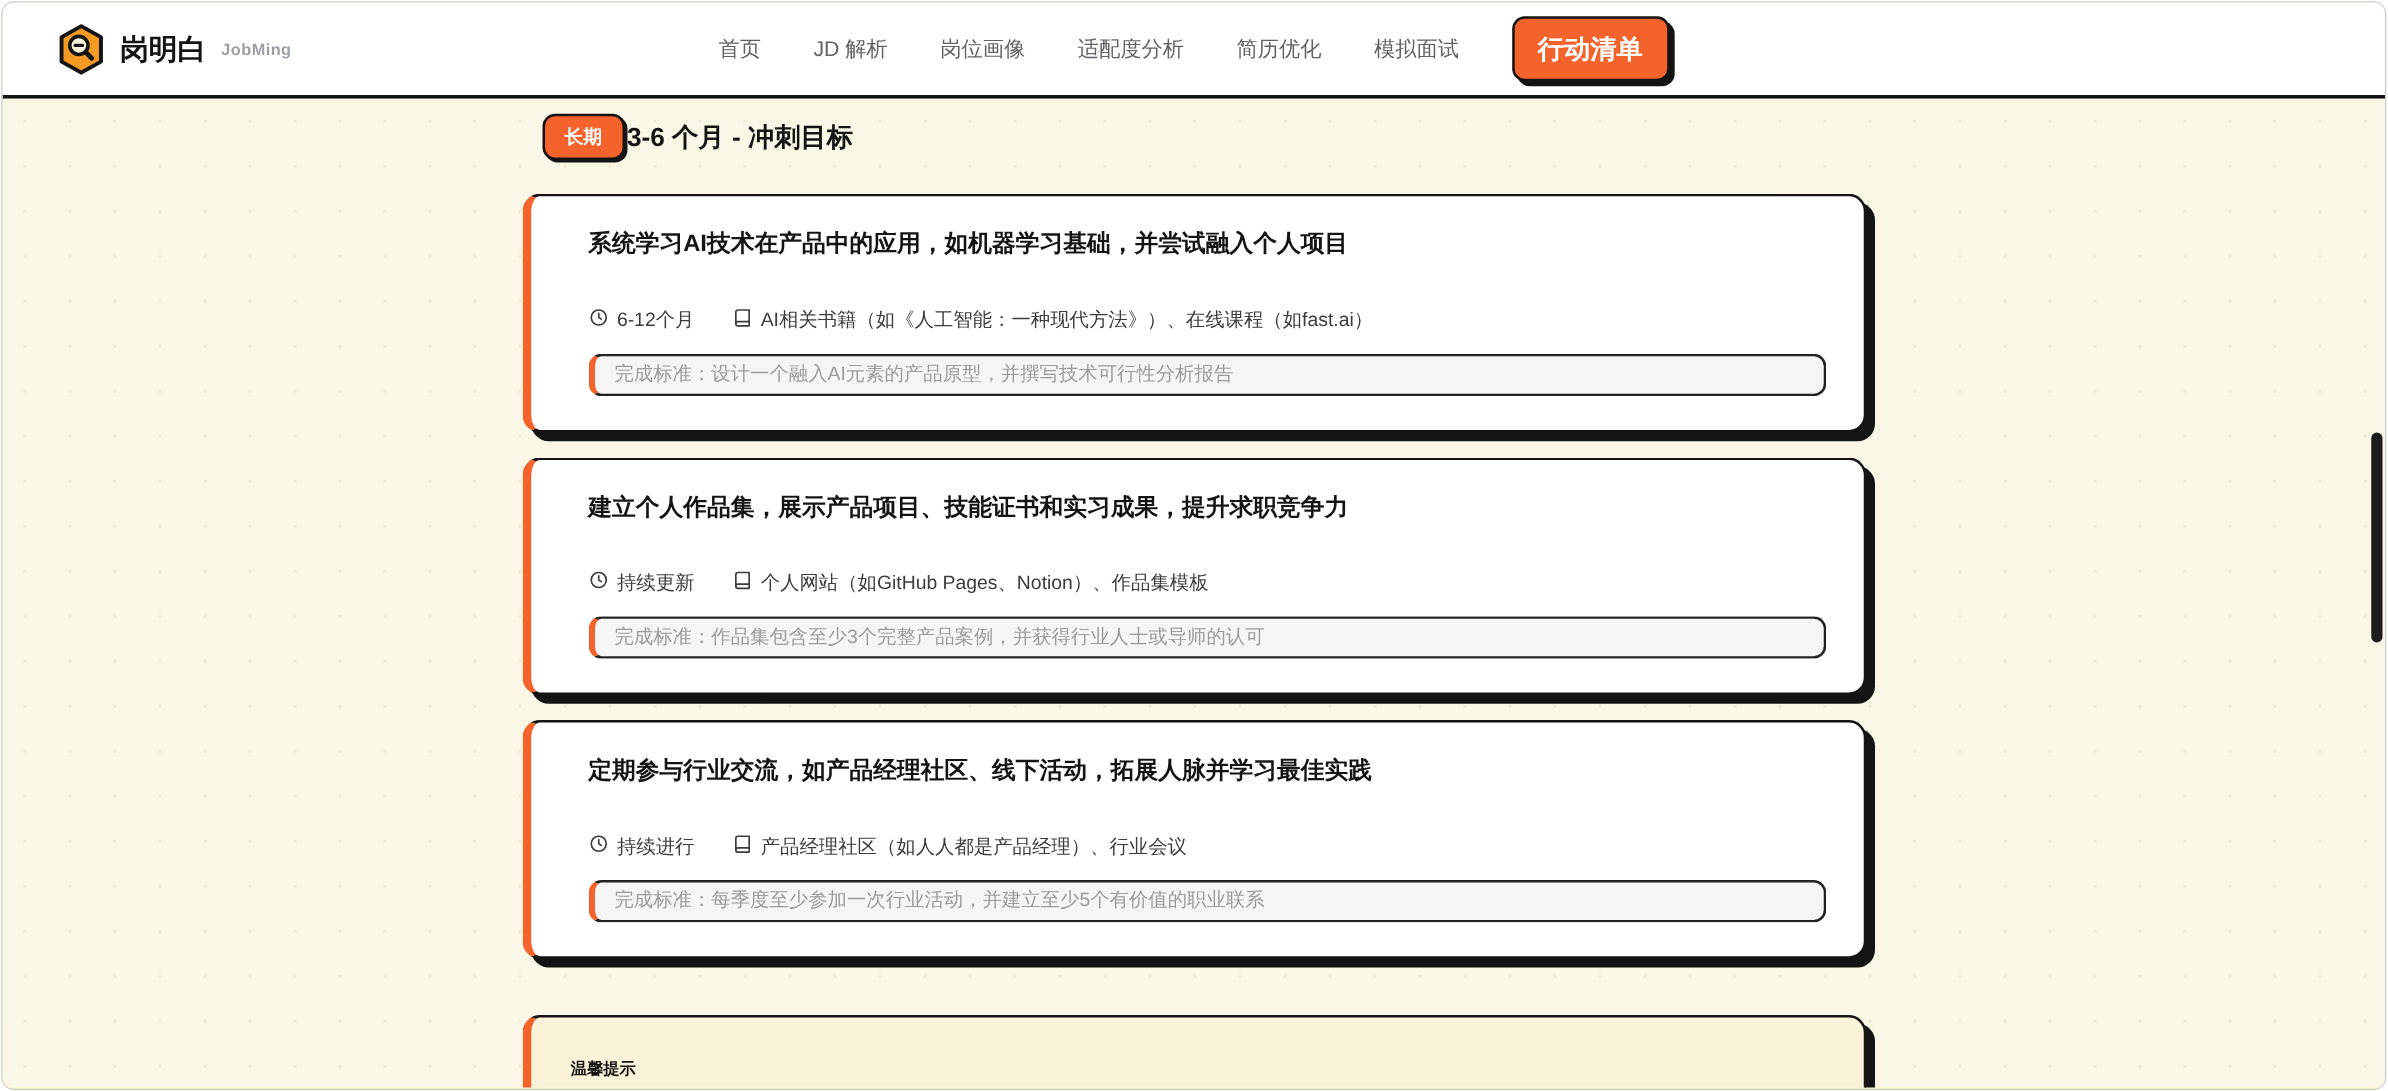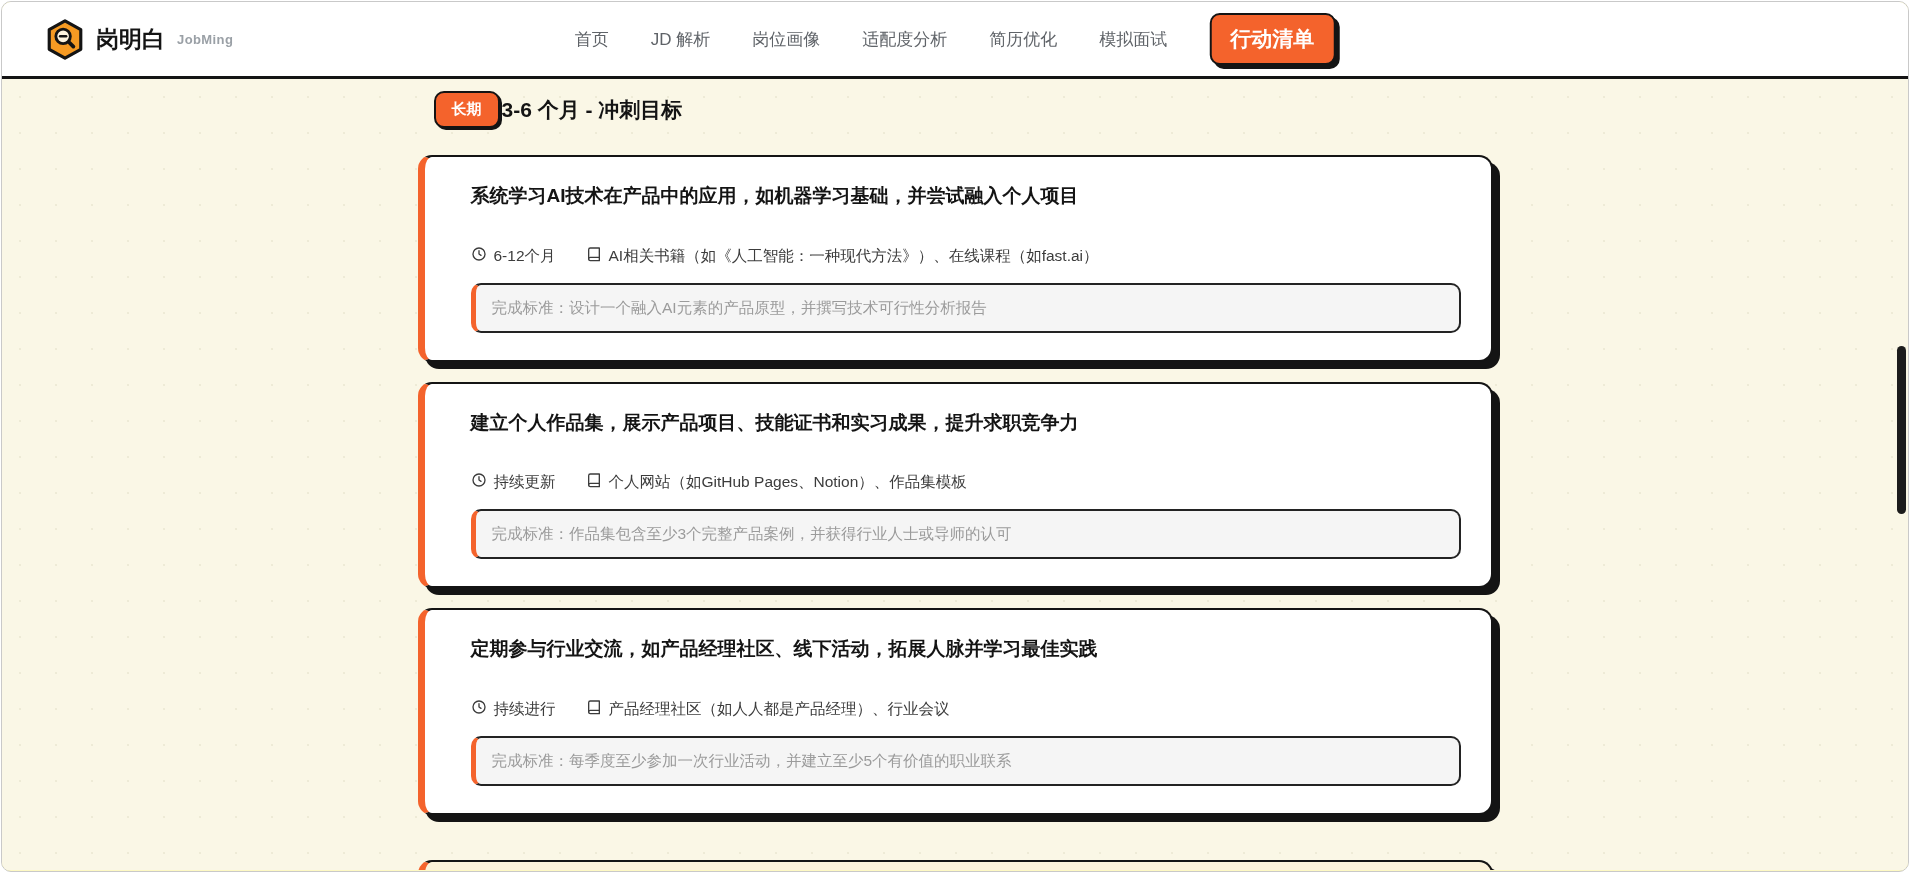--- a/index.html
+++ b/index.html
@@ -85,21 +85,21 @@
     display: flex; align-items: center; gap: 30px;
     margin-top: 13px;
     color: #3c3c3c; font-size: 15.5px;
   }
   .meta-item { display: flex; align-items: flex-start; gap: 7px; margin-top: 24px; }
   .meta-item svg { flex: 0 0 auto; }
   .card-input {
     display: block;
     width: 100%;
     margin-top: 16px;
-    height: 50px;
+    height: 34px;
     background: #f5f5f5;
     border: 2px solid #232323;
     border-left: 5px solid #f4632c;
     border-radius: 10px;
     padding: 0 16px;
     font-size: 15.5px;
     color: #333333;
     font-family: inherit;
     outline: none;
   }

